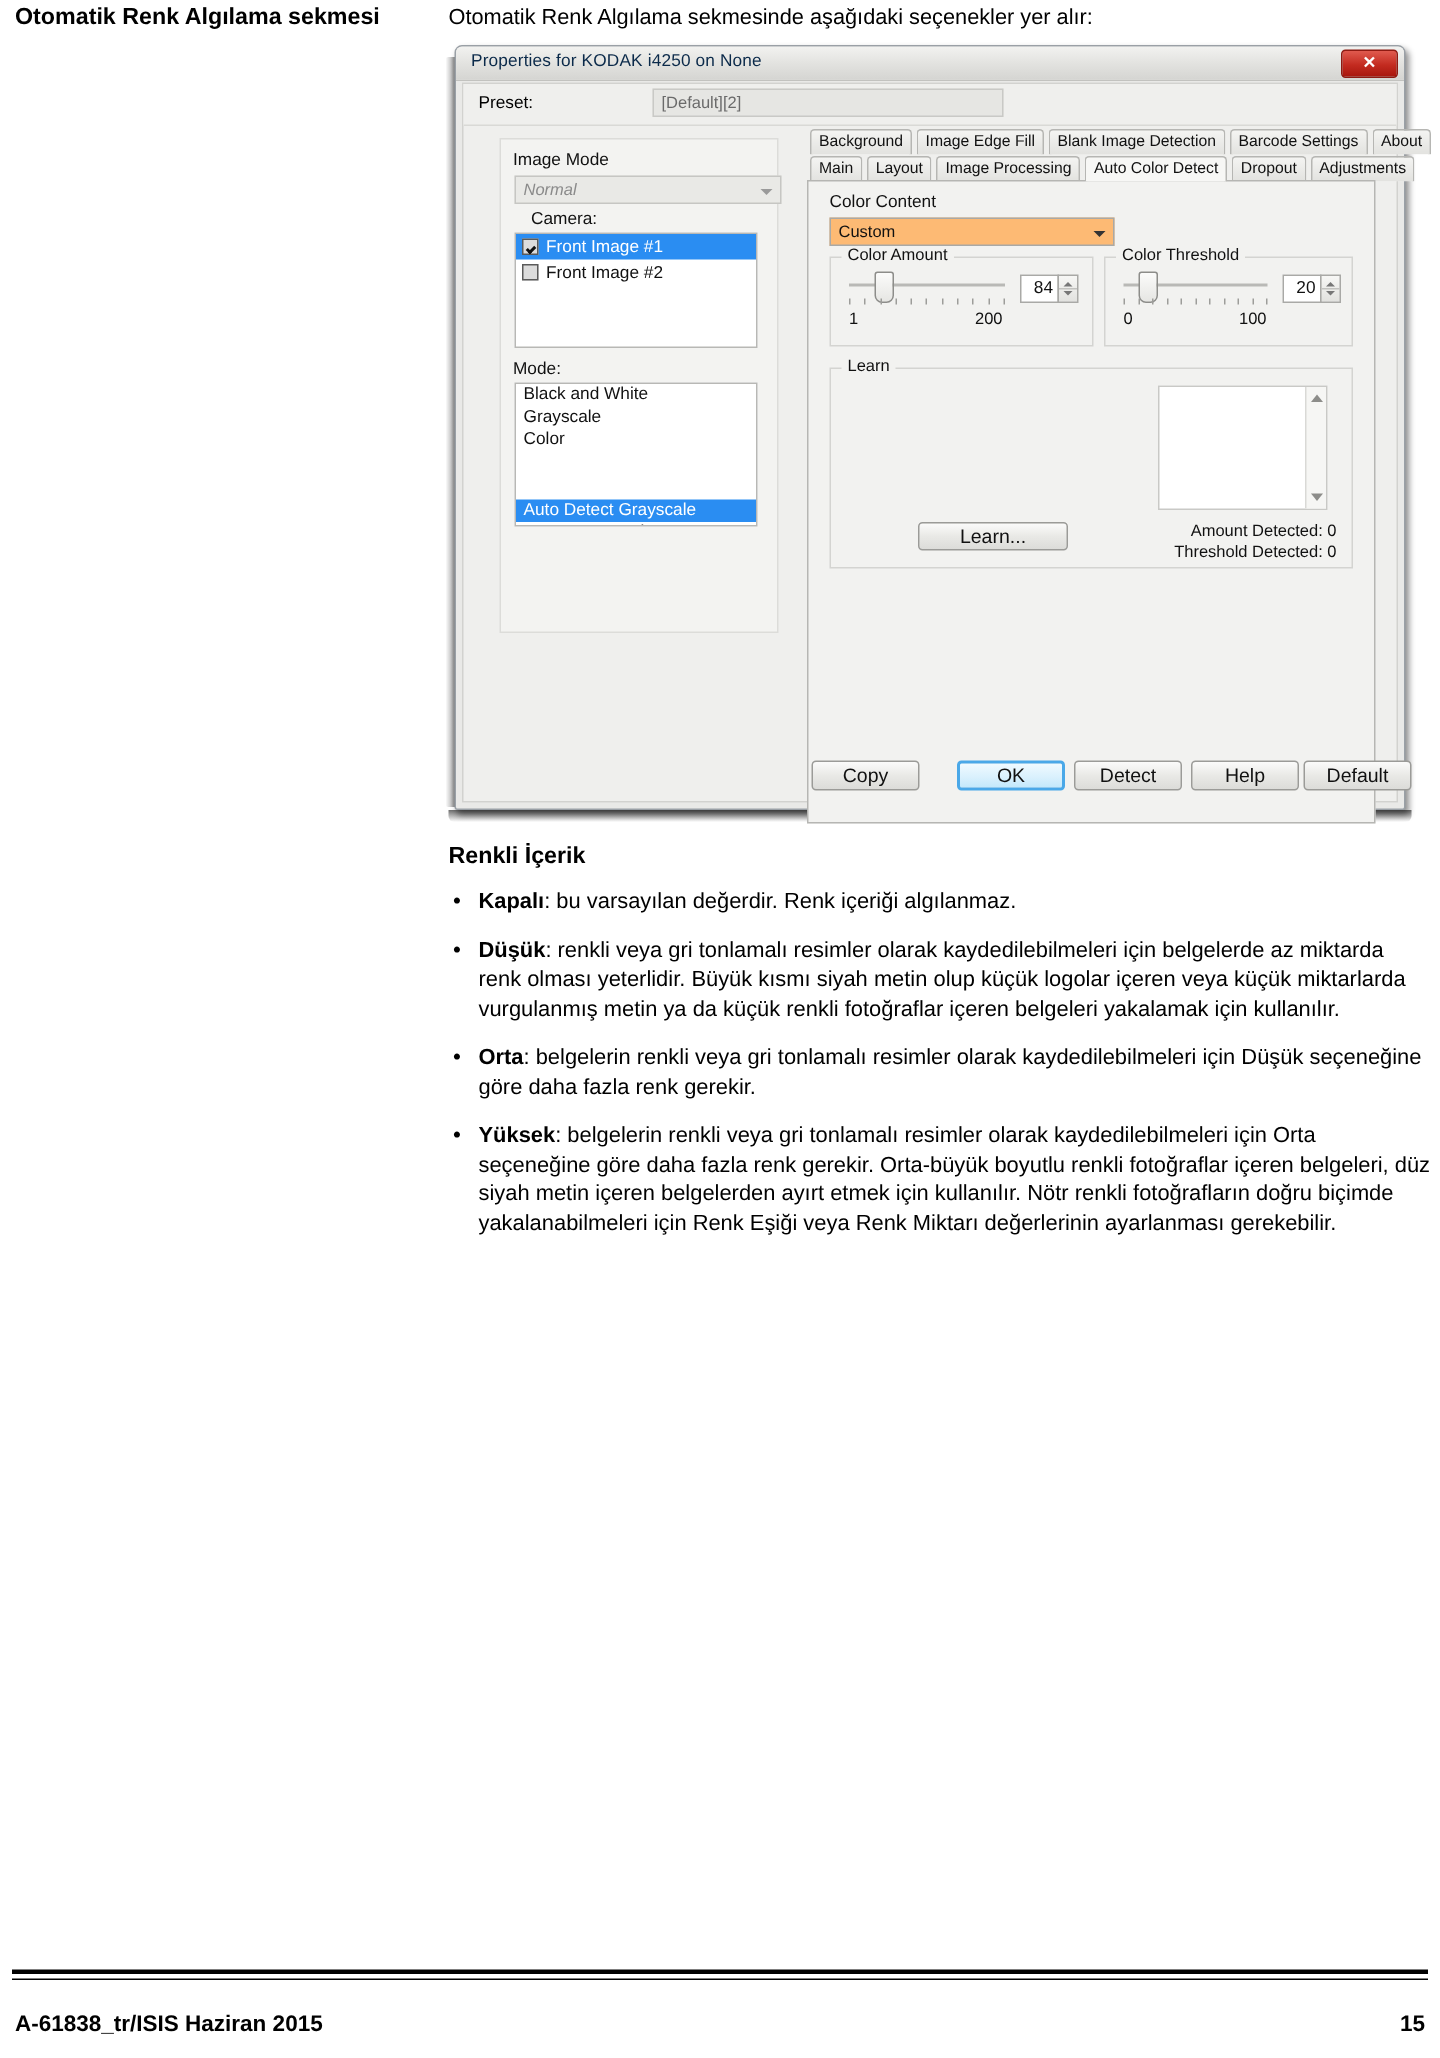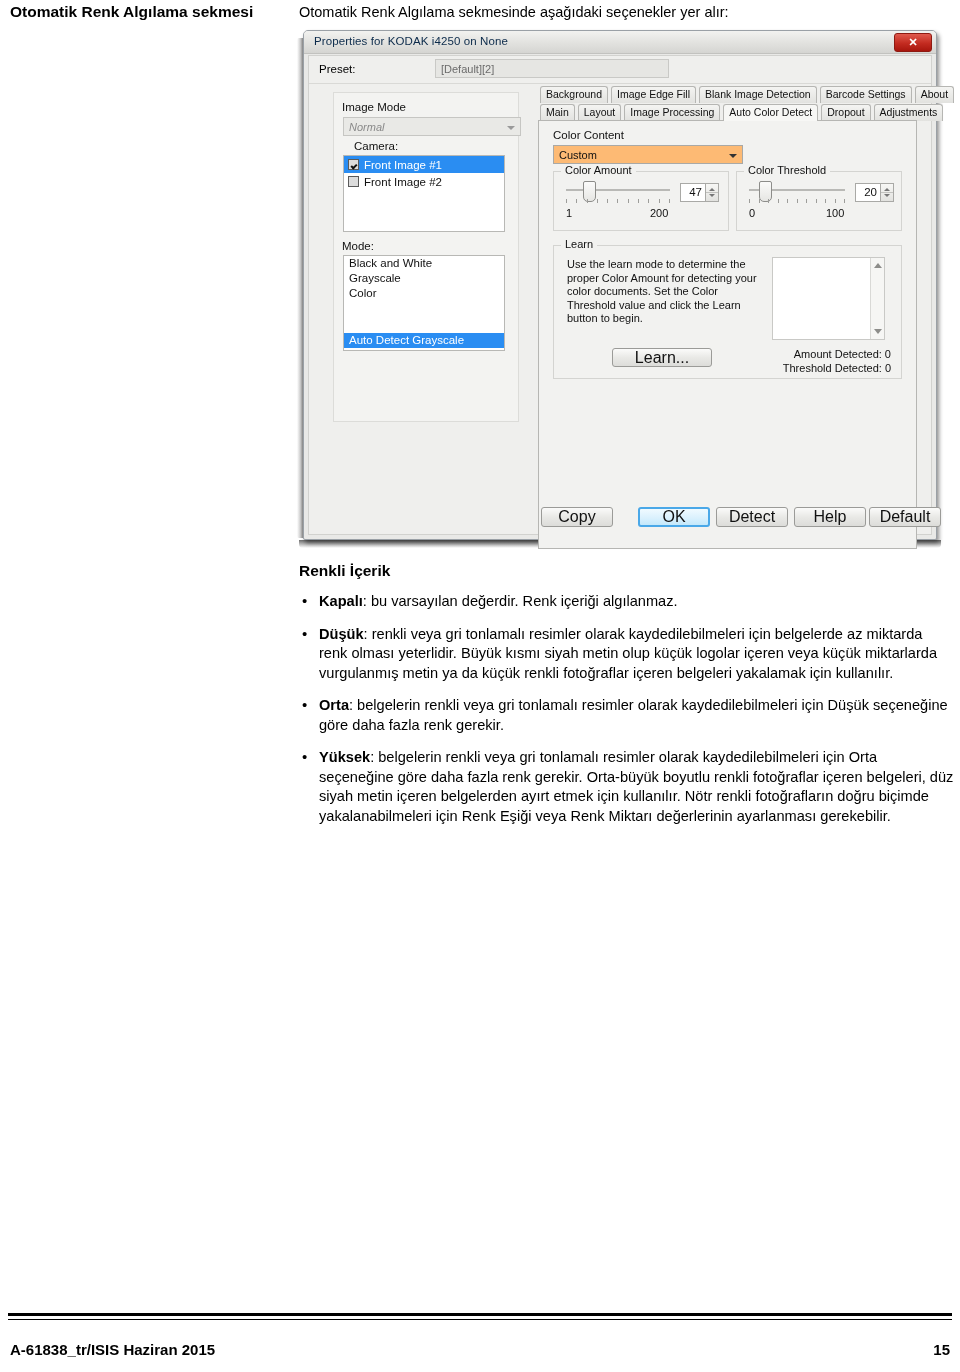--- a/index.html
+++ b/index.html
@@ -184,21 +184,21 @@
   .ta-scroll .up,.ta-scroll .dn{
     position:absolute;left:3px;width:0;height:0;
     border-left:4px solid transparent;border-right:4px solid transparent;
   }
   .ta-scroll .up{top:5px;border-bottom:5px solid #8d8d8a;}
   .ta-scroll .dn{bottom:5px;border-top:5px solid #8d8d8a;}
 
   .btn{
     background:linear-gradient(180deg,#fbfbfa 0%,#e9e9e6 50%,#dcdcd9 100%);
     border:1px solid #9b9b98;border-radius:3px;
-    font-size:16px;color:#111;text-align:center;box-sizing:border-box;
+    font-size:13px;color:#111;text-align:center;box-sizing:border-box;
   }
   .btn.primary{
     border:2px solid #4aa8e8;
     background:linear-gradient(180deg,#f0faff 0%,#d8f0fd 60%,#c3e8fb 100%);
   }
   .detected{position:absolute;font-size:11px;color:#111;white-space:nowrap;}
 
   .btnrow{position:absolute;left:4px;right:4px;bottom:5px;height:22px;}
 
   
@@ -321,21 +321,21 @@
                   <i></i>
                   <i></i>
                   <i></i>
                   <i></i>
                   <i></i>
                   <i></i>
               </div>
               <div class="rangelbl" style="left:12px;top:35px;">1</div>
               <div class="rangelbl" style="left:96px;top:35px;">200</div>
               <div class="spin" style="left:126px;top:11px;width:26px;">
-                <div class="num">47</div>
+                <div class="num">84</div>
                 <div class="spinbtns">
                     <div class="mid"></div>
                   </div>
               </div>
             </div>
 
             <div class="fieldset" style="left:197px;top:50px;width:166px;height:60px;">
               <div class="legend">Color Threshold</div>
               <div class="track" style="left:12px;top:17px;width:96px;"></div>
               <div class="thumb" style="left:22px;top:9px;"></div>
@@ -357,21 +357,20 @@
               <div class="spin" style="left:118px;top:11px;width:26px;">
                 <div class="num">20</div>
                 <div class="spinbtns">
                     <div class="mid"></div>
                   </div>
               </div>
             </div>
 
             <div class="fieldset" style="left:14px;top:124px;width:349px;height:134px;">
               <div class="legend">Learn</div>
-              <div class="learntext" style="left:13px;top:12px;">Use the learn mode to determine the proper Color Amount for detecting your color documents. Set the Color Threshold value and click the Learn button to begin.</div>
               <div class="ta" style="left:218px;top:11px;width:113px;height:83px;">
                 <div class="ta-scroll">
                   <div class="up"></div>
                   <div class="dn"></div>
                 </div>
               </div>
               <div class="btn" style="position:absolute;left:58px;top:102px;width:100px;height:19px;line-height:18px;">Learn...</div>
               <div class="detected" style="right:10px;top:102px;">Amount Detected:  0</div>
               <div class="detected" style="right:10px;top:116px;">Threshold Detected:  0</div>
             </div>

